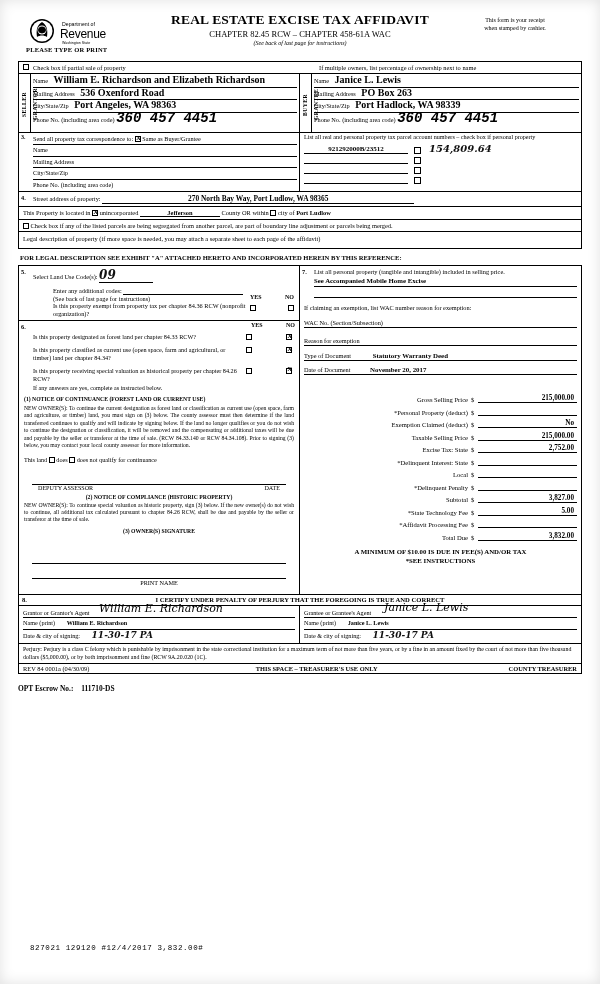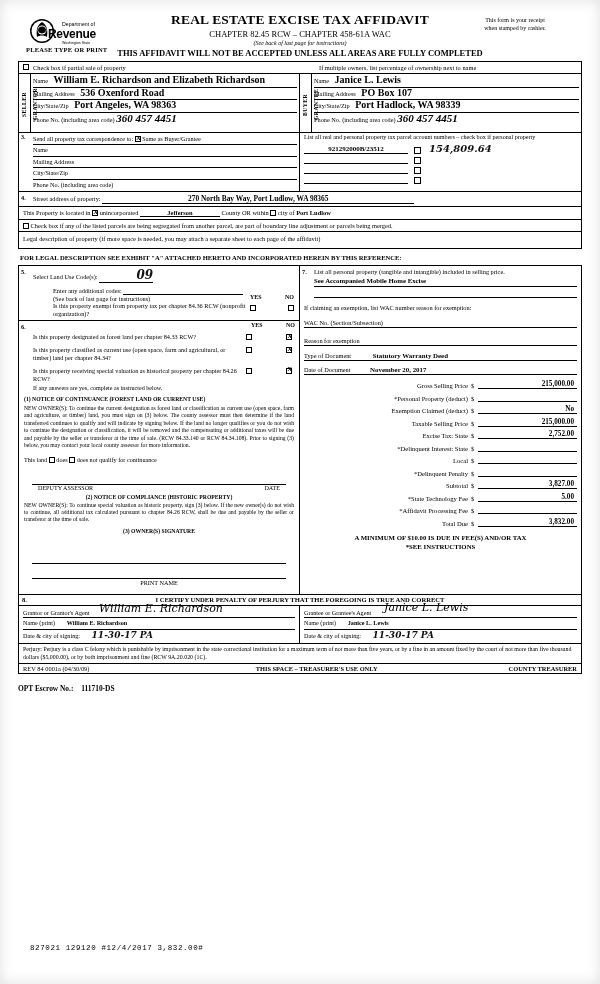--- a/index.html
+++ b/index.html
@@ -12,21 +12,21 @@
     overflow:hidden;
   }
   .page{position:absolute;left:0;top:0;width:600px;height:984px;}
   .doc{position:absolute;left:18px;top:8px;width:564px;}
 
   
   .hdr{position:relative;height:46px;}
   .logo{position:absolute;left:10px;top:4px;width:96px;height:30px;}
   .logo svg{display:block;}
   .logo-txt{position:absolute;left:34px;top:5px;font-size:5.2px;line-height:6px;font-family:"Liberation Sans",sans-serif;}
-  .logo-rev{position:absolute;left:20px;top:11px;font-size:12px;font-weight:bold;font-family:"Liberation Sans",sans-serif;letter-spacing:-.3px;}
+  .logo-rev{position:absolute;left:32px;top:11px;font-size:12px;font-weight:normal;font-family:"Liberation Sans",sans-serif;letter-spacing:-.3px;}
   .logo-sub{position:absolute;left:34px;top:25px;font-size:3.6px;font-family:"Liberation Sans",sans-serif;}
 
   .receipt{position:absolute;right:8px;top:4px;width:118px;text-align:center;font-size:6px;line-height:8px;border:0;}
   .title1{text-align:center;font-size:13.5px;font-weight:bold;letter-spacing:.2px;margin-top:4px;}
   .title2{text-align:center;font-size:8.5px;margin-top:1px;}
   .title3{text-align:center;font-size:6px;font-style:italic;margin-top:1px;}
   .title4{text-align:center;font-size:8.5px;font-weight:bold;margin-top:2px;}
   .ptype{position:absolute;left:8px;top:34px;font-size:6.5px;font-weight:bold;letter-spacing:.2px;}
   .vside{position:absolute;left:0;top:0;width:11px;height:100%;border-right:1px solid #000;}
   .vside span{display:block;writing-mode:vertical-rl;transform:rotate(180deg);font-size:5.6px;font-weight:bold;letter-spacing:.5px;text-align:center;line-height:11px;margin-top:3px;}
@@ -42,21 +42,21 @@
   .chkline .chk{position:absolute;left:4px;top:2px;}
   .chkline .right{position:absolute;left:300px;top:2px;}
 
   .party{display:flex;border-bottom:1px solid #000;}
   .partyhalf{width:50%;position:relative;min-height:58px;box-sizing:border-box;}
   .partyhalf.left{border-right:1px solid #000;}
   .pl{padding:1px 2px 1px 14px;font-size:6.2px;line-height:10.6px;}
   .pl div{border-bottom:1px solid #000;white-space:nowrap;overflow:hidden;}
   .pl div:last-child{border-bottom:none;}
   .name-v{font-weight:bold;font-size:10px;padding-left:4px;text-align:center;}
-  .phone-hw{font-family:Liberation Serif, serif;font-style:italic;font-weight:bold;font-size:11px;letter-spacing:0px;}
+  .phone-hw{font-family:Liberation Mono, monospace;font-style:italic;font-weight:bold;font-size:14px;letter-spacing:0px;}
 
   .sec3{position:relative;border-bottom:1px solid #000;display:flex;}
   .sec3 .l{width:50%;border-right:1px solid #000;position:relative;box-sizing:border-box;padding:1px 2px 1px 14px;}
   .sec3 .r{width:50%;position:relative;box-sizing:border-box;padding:1px 2px 1px 4px;}
   .sec3 .l .line{border-bottom:1px solid #000;font-size:6.2px;line-height:10.4px;}
   .parcel-row{display:flex;align-items:flex-end;}
   .parcel-num{font-weight:bold;font-size:7px;border-bottom:1px solid #000;width:104px;text-align:center;}
   .sqbox{width:7px;height:7px;border:1px solid #000;margin-left:6px;margin-top:1px;box-sizing:border-box;}
 
   .sec4{position:relative;border-bottom:1px solid #000;padding:2px 2px 2px 14px;font-size:6.4px;}
@@ -70,21 +70,21 @@
   .mrow{position:relative;padding:2px 3px 2px 14px;font-size:6.3px;border-bottom:1px solid #000;}
   .mrow .n{position:absolute;left:2px;top:2px;font-weight:bold;}
   .ynhead{display:flex;justify-content:space-between;font-size:6px;font-weight:bold;}
   .qrow{position:relative;padding:2px 52px 2px 4px;font-size:6.2px;line-height:8.4px;}
   .qchk{position:absolute;right:4px;top:3px;width:46px;display:flex;justify-content:space-between;}
   .notice{padding:3px 5px;font-size:5.7px;line-height:7.4px;text-align:justify;}
   .sig-line{border-top:1px solid #000;margin:2px 8px 0 8px;}
   .ctr{text-align:center;}
 
   
-  .money{margin-top:2px;}
+  .money{margin-top:16px;}
   .mline{display:flex;align-items:flex-end;font-size:6.6px;height:12.5px;}
   .mlabel{flex:1;text-align:right;padding-right:3px;white-space:nowrap;}
   .mdollar{width:7px;}
   .mval{width:96px;border-bottom:1px solid #000;text-align:right;font-weight:bold;font-size:7.2px;padding-right:3px;}
   .minimum{text-align:center;font-size:6.8px;font-weight:bold;margin-top:6px;line-height:9px;}
 
   
   .cert{border:1px solid #000;border-top:0;position:relative;}
   .certhdr{font-size:6.6px;font-weight:bold;text-align:center;padding:1.5px 0;border-bottom:1px solid #000;position:relative;}
   .certhdr .n{position:absolute;left:3px;top:1px;}
@@ -121,21 +121,20 @@
         </svg>
         <div class="logo-txt">Department of</div>
         <div class="logo-rev">Revenue</div>
         <div class="logo-sub">Washington State</div>
       </div>
       <div class="receipt" style="white-space:pre-line;">This form is your receipt
 when stamped by cashier.</div>
       <div class="title1">REAL ESTATE EXCISE TAX AFFIDAVIT</div>
       <div class="title2">CHAPTER 82.45 RCW – CHAPTER 458-61A WAC</div>
       <div class="title3">(See back of last page for instructions)</div>
-      <div class="title4">THIS AFFIDAVIT WILL NOT BE ACCEPTED UNLESS ALL AREAS ARE FULLY COMPLETED</div>
       <div class="ptype">PLEASE TYPE OR PRINT</div>
     </div>
 
     <div id="topbox">
 
       <div class="chkline">
         <span class="chk"></span>
         <span>Check box if partial sale of property</span>
         <span class="right">If multiple owners, list percentage of ownership next to name</span>
       </div>
@@ -168,21 +167,21 @@
           <div class="vside">
               <span>BUYER GRANTEE</span>
             </div>
           <div class="pl">
             <div>
               <span class="lbl">Name</span>
               <span class="name-v">Janice L. Lewis</span>
             </div>
             <div>
               <span class="lbl">Mailing Address</span>
-              <span class="name-v">PO Box 107</span>
+              <span class="name-v">PO Box 263</span>
             </div>
             <div>
               <span class="lbl">City/State/Zip</span>
               <span class="name-v">Port Hadlock, WA 98339</span>
             </div>
             <div style="border-bottom:none;">
               <span class="lbl">Phone No. (including area code)</span>
               <span class="phone-hw">360 457 4451</span>
             </div>
           </div>
@@ -251,21 +250,21 @@
     </div>
 
     <div class="refline">FOR LEGAL DESCRIPTION SEE EXHIBIT "A" ATTACHED HERETO AND INCORPORATED HEREIN BY THIS REFERENCE:</div>
 
     <div class="main">
 
       <div class="mleft">
         <div class="mrow" style="min-height:38px;">
           <span class="n">5.</span>
           <span>Select Land Use Code(s):</span>
-          <span class="ul hw" style="min-width:54px;text-align:right;font-size:12px;">09</span>
+          <span class="ul hw" style="min-width:54px;text-align:left;font-size:12px;">09</span>
           <div style="margin-top:4px;padding-left:20px;">
             <span>Enter any additional codes:</span>
             <span class="ul" style="min-width:120px;">&nbsp;</span>
           </div>
           <div style="padding-left:20px;">(See back of last page for instructions)</div>
           <div style="position:relative;padding-right:48px;padding-left:20px;line-height:8.2px;">
             <span>Is this property exempt from property tax per chapter 84.36 RCW (nonprofit organization)?</span>
             <div style="position:absolute;right:2px;top:-9px;width:44px;">
               <div class="ynhead">
                   <span>YES</span>

